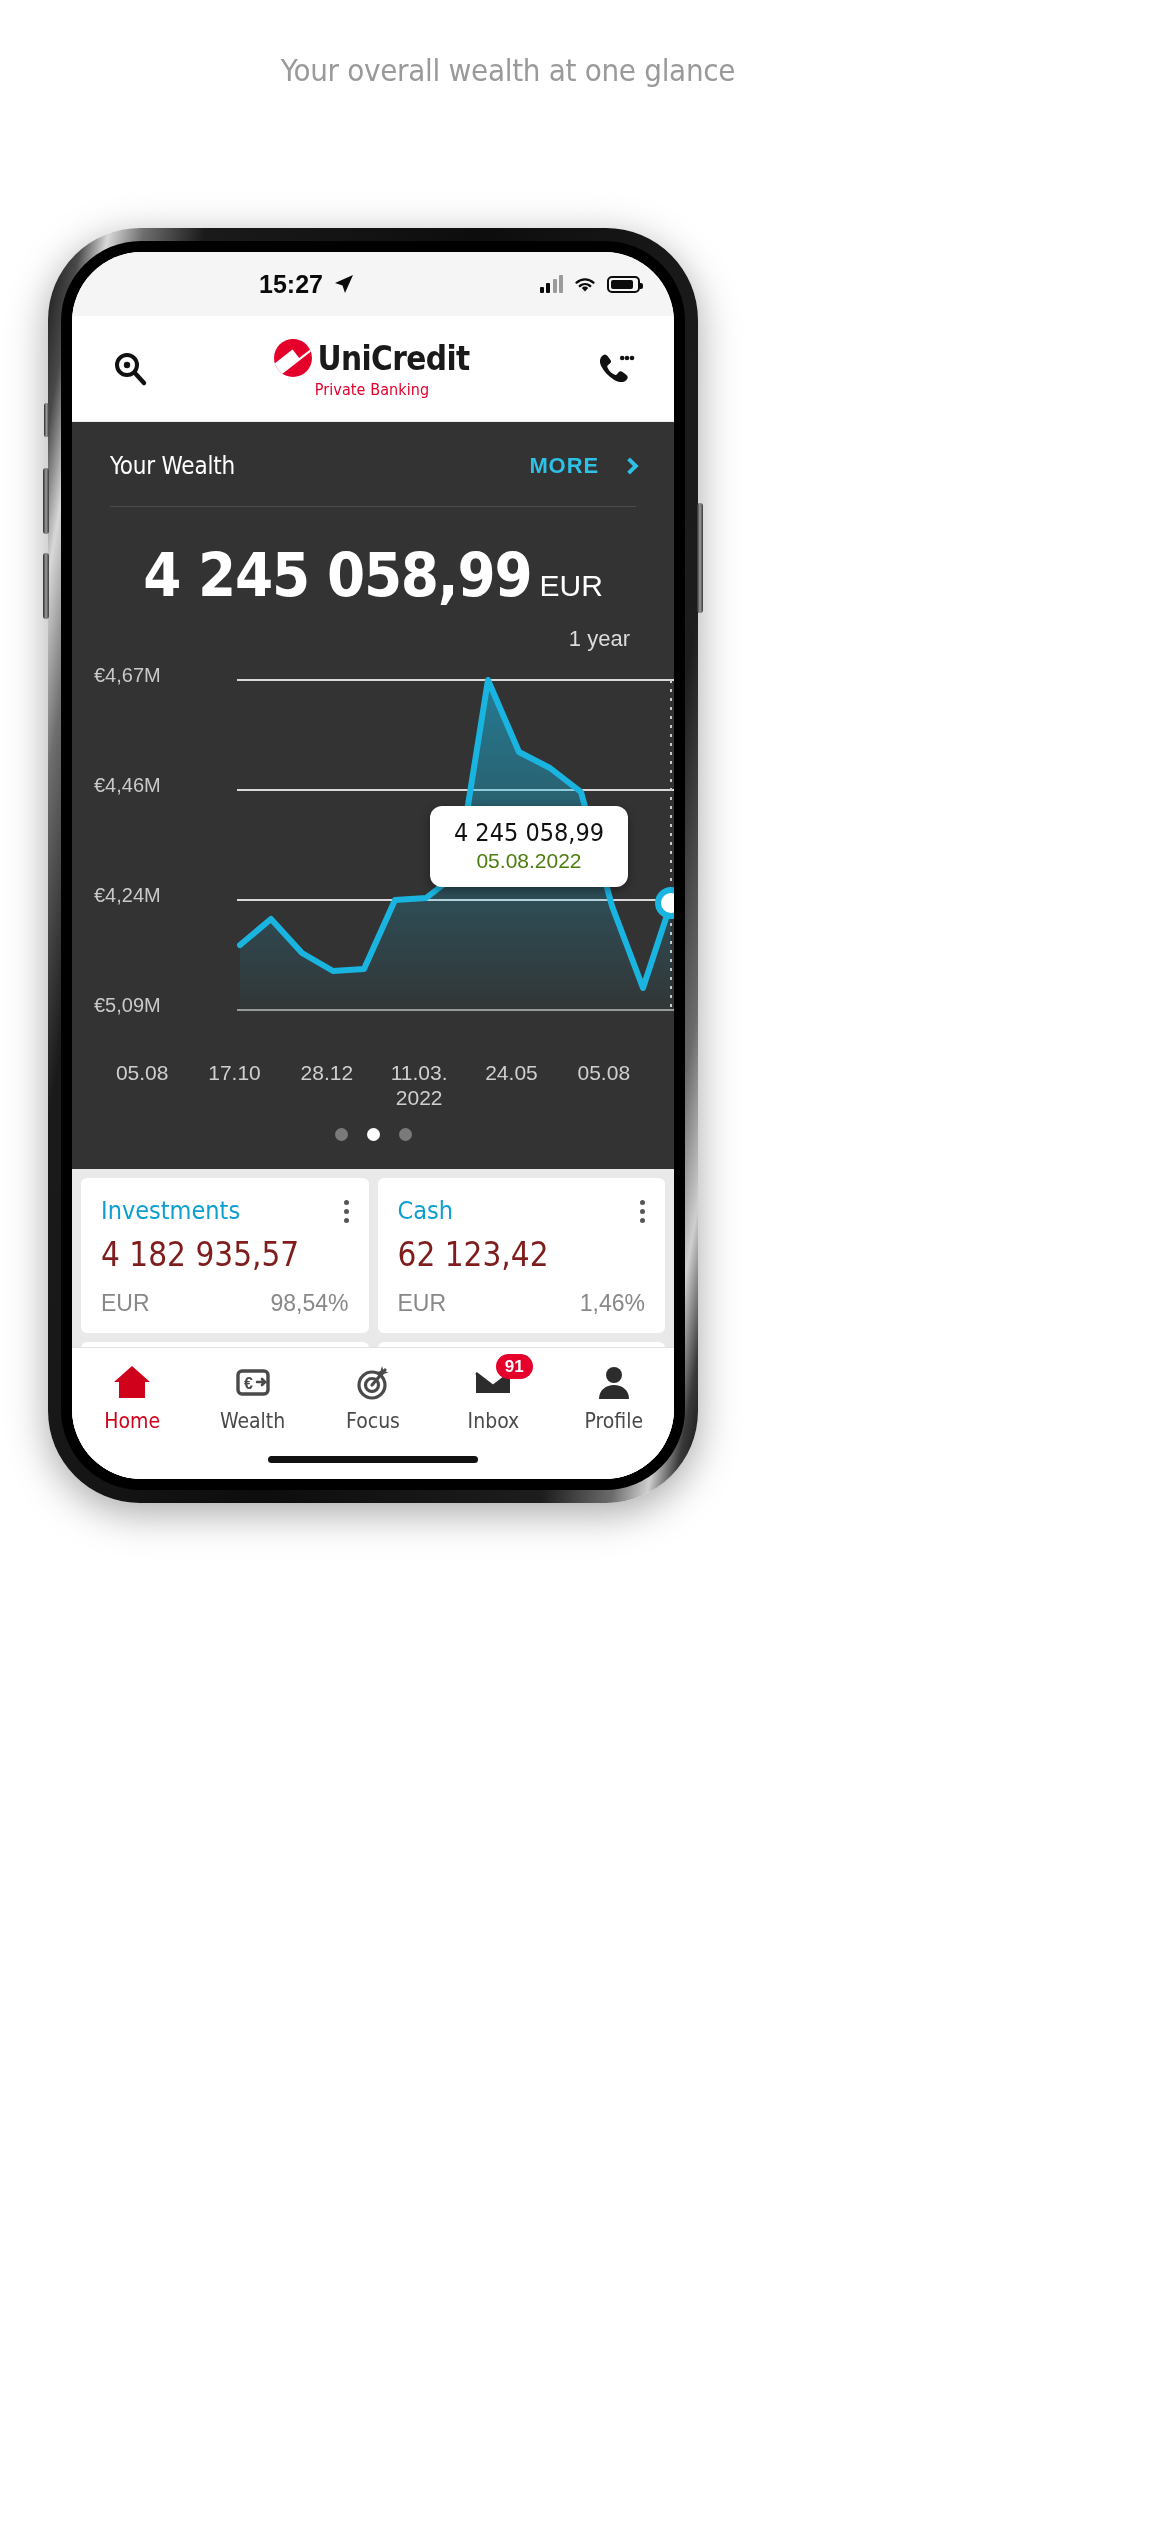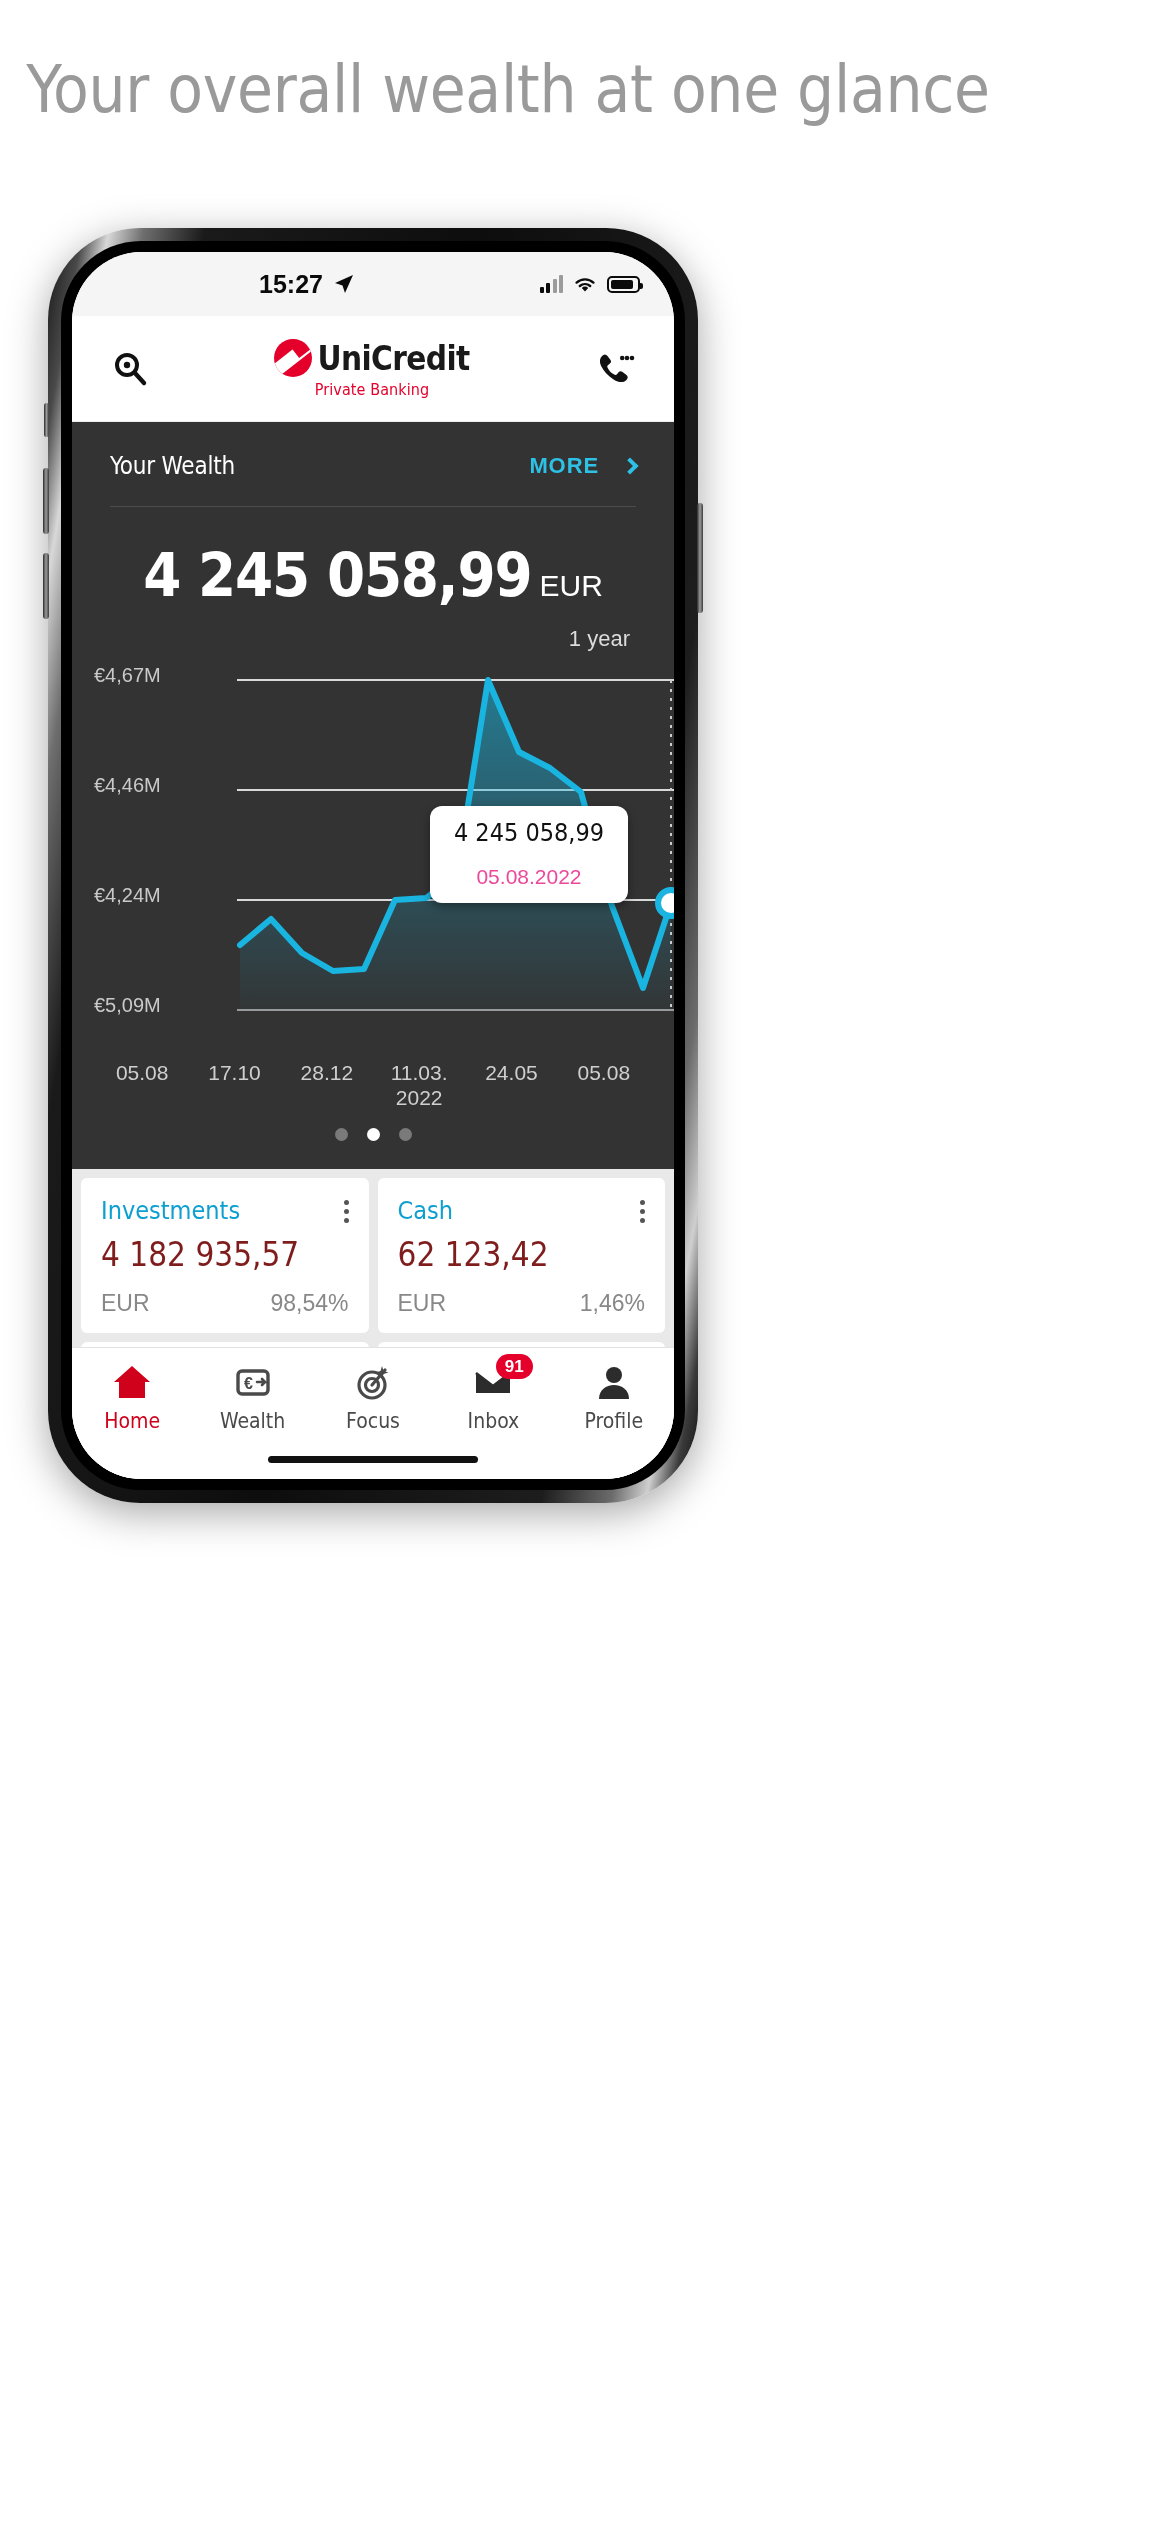--- a/index.html
+++ b/index.html
@@ -9,21 +9,21 @@
     font-family: "Liberation Sans", sans-serif;
     position: relative;
     overflow: hidden;
   }
 
   
   .headline {
     position: absolute;
     top: 52px; left: 0; width: 1016px;
     text-align: center;
-    font-size: 65px;
+    font-size: 31px;
     font-weight: 400;
     color: #9a9a9a;
     letter-spacing: -0.3px;
     font-family: "DejaVu Sans Condensed", "Liberation Sans", sans-serif;
   }
 
   
   .phone {
     position: absolute;
     left: 48px; top: 228px;
@@ -153,21 +153,21 @@
   .ylab { position:absolute; font-size:20px; color:#c9c9c9; left: 22px; }
   .xlabels { display:flex; justify-content:space-between; padding: 2px 24px 0 24px; font-size:21px; color:#cfcfcf; }
   .xlabels span { flex:1; text-align:center; line-height:1.2; }
   .tooltip {
     position:absolute; right: 46px; top: 148px;
     background:#fff; border-radius: 12px; padding: 12px 20px 14px 20px;
     text-align:center; box-shadow: 0 3px 10px rgba(0,0,0,0.4); width: 198px;
   }
   .tt-val { font-size: 25px; color:#111; font-weight:500;
             font-family:"DejaVu Sans Condensed","Liberation Sans",sans-serif;}
-  .tt-date { font-size: 21px; color:#ec4899; margin-top: 18px; }
+  .tt-date { font-size: 21px; color:#4d7c0f; margin-top: 2px; }
 
   .dots { display:flex; justify-content:center; gap:19px; padding: 18px 0 22px 0; }
   .dot { width:13px; height:13px; border-radius:50%; background:#7a7a7a; }
   .dot.on { background:#fff; }
 
   
   .cards { background:#e9e9e9; padding: 9px 9px 0 9px; display:grid; grid-template-columns:1fr 1fr; gap:9px; }
   .card { background:#fff; border-radius:6px; padding: 18px 20px 16px 20px; position:relative; min-height:136px; }
   .card-head { display:flex; justify-content:space-between; align-items:flex-start; }
   .card-title { color:#0d9fd0; font-size:25px; font-weight:500;

